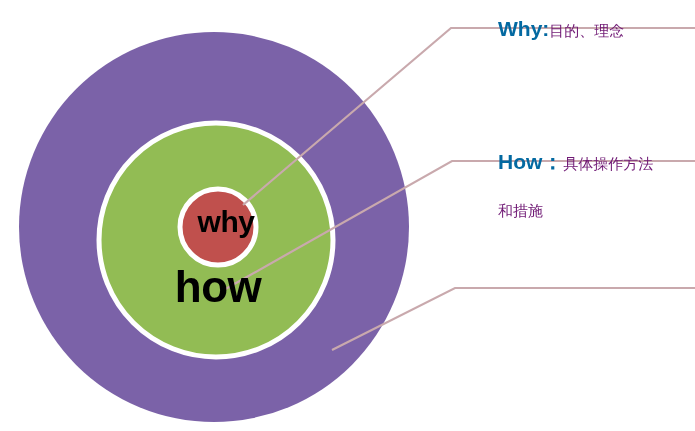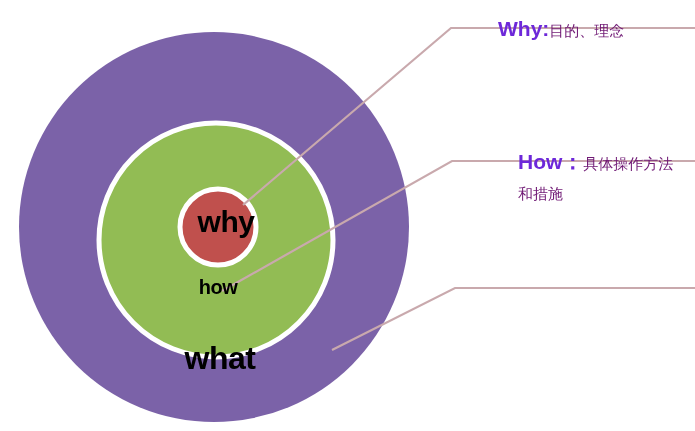--- a/index.html
+++ b/index.html
@@ -29,49 +29,49 @@
     white-space:nowrap;
     text-align:center;
     letter-spacing:-0.5px;
   }
   #label-why {
     left:176px; top:206px; width:100px;
     font-size:30px; line-height:32px;
   }
   #label-how {
     left:158px; top:270px; width:120px;
-    font-size:20px; line-height:34px;
+    font-size:44px; line-height:34px;
   }
   #label-what {
     left:150px; top:341px; width:140px;
     font-size:32px; line-height:34px;
   }
   
   .callout {
     position:absolute;
     white-space:nowrap;
   }
   .callout .kw {
     font-weight:bold;
     font-size:21px;
-    color:#6d28d9;
+    color:#0369a1;
     letter-spacing:0px;
     vertical-align:baseline;
   }
   .callout .cn {
     font-size:15px;
     color:#701a75;
     font-weight:normal;
     vertical-align:baseline;
   }
   #callout-why  { left:498px; top:17px;  }
-  #callout-how  { left:518px; top:148px; }
+  #callout-how  { left:498px; top:148px; }
   #callout-how .line2 {
     display:block;
-    margin-top:9px;
+    margin-top:26px;
     margin-left:0px;
   }
   #callout-what { left:498px; top:269px; }
 </style>
 </head>
 <body>
 
 <div id="stage">
 
   <svg class="venn-svg" viewBox="0 0 695 431">
@@ -86,21 +86,20 @@
 
     <polyline points="222,291 452,161 695,161" fill="none" stroke="#C9A9AD" stroke-width="2.2"></polyline>
 
     <polyline points="332,350 455,288 695,288" fill="none" stroke="#C9A9AD" stroke-width="2.2"></polyline>
   </svg>
 
   <div class="ring-label" id="label-why">why</div>
 
   <div class="ring-label" id="label-how">how</div>
 
-  <div class="ring-label" id="label-what">what</div>
 
   <div class="callout" id="callout-why">
     <span class="kw">Why:</span><span class="cn">目的、理念</span>
   </div>
 
   <div class="callout" id="callout-how">
     <span class="kw">How：</span><span class="cn">具体操作方法</span>
     <span class="cn line2">和措施</span>
   </div>
 

